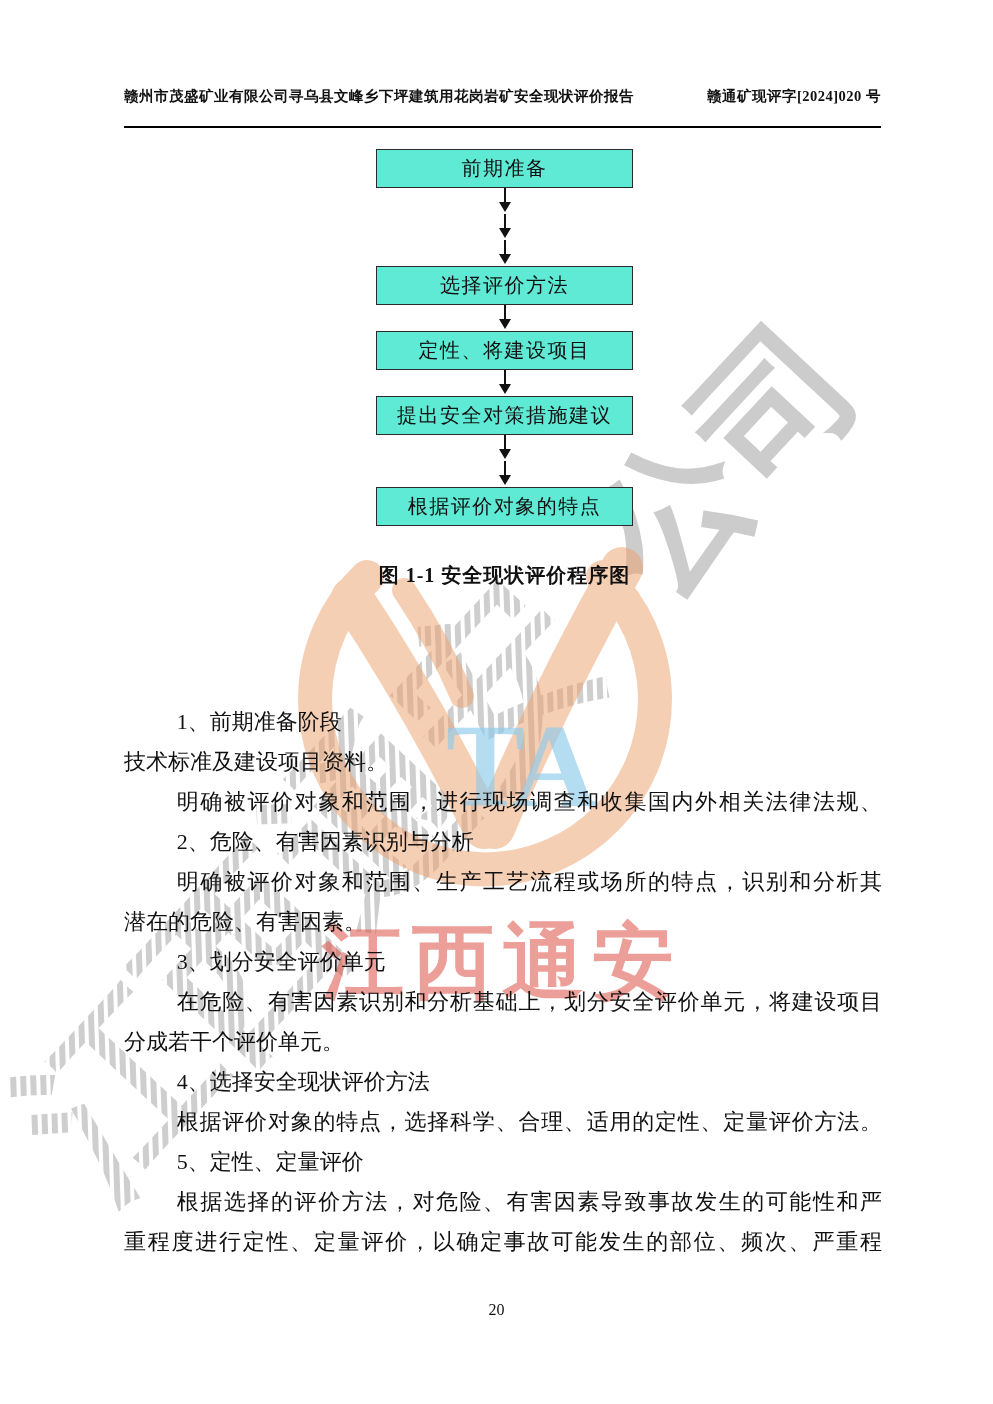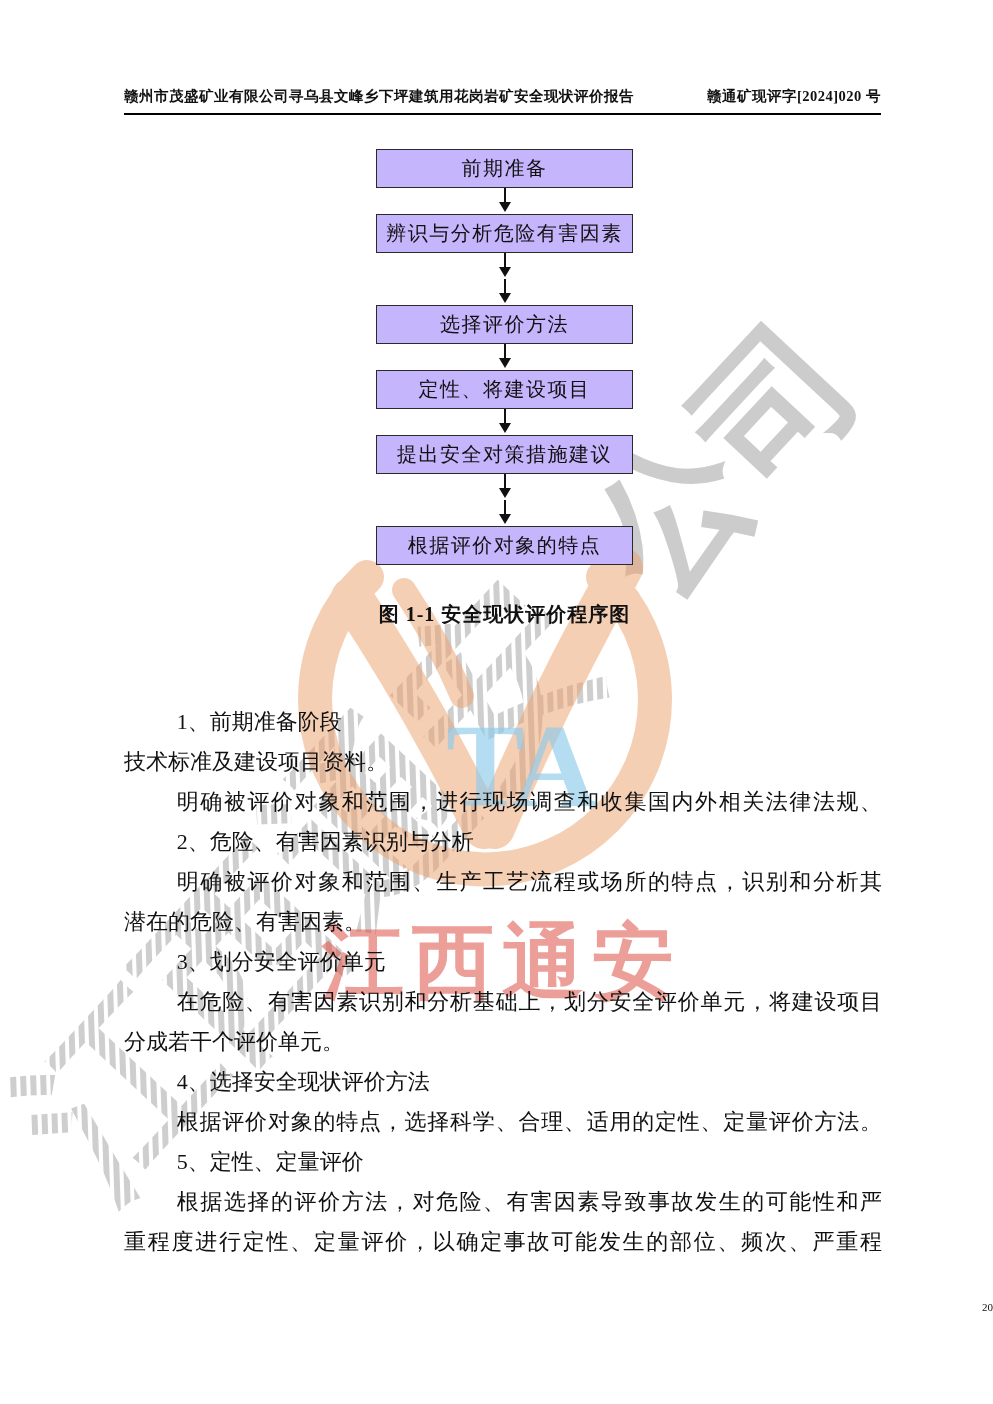--- a/index.html
+++ b/index.html
@@ -7,52 +7,52 @@
     position:relative; width:993px; height:1404px; margin:0 auto;
     background:#ffffff; overflow:hidden;
     font-family:"Liberation Serif","DejaVu Serif",serif; color:#111;
   }
   .wm-layer { position:absolute; inset:0; z-index:0; pointer-events:none; }
   .content { position:absolute; inset:0; z-index:1; }
 
   .header {
     position:absolute; top:87px; left:124px; right:112px;
     display:flex; justify-content:space-between; align-items:flex-end;
-    border-bottom:2px solid #000; padding-bottom:7px;
+    border-bottom:2px solid #000; padding-bottom:20px;
     font-weight:bold; font-size:14.5px; letter-spacing:0.5px; white-space:nowrap;
   }
 
   .flow {
     position:absolute; top:149px; left:16px; right:0;
     display:flex; flex-direction:column; align-items:center;
   }
   .fbox {
     box-sizing:border-box; width:257px; height:39px;
-    border:1.5px solid #2a2a2a; background:#c4b5fd;
+    border:1.5px solid #2a2a2a; background:#5eead4;
     display:flex; align-items:center; justify-content:center;
     font-size:20px; letter-spacing:1.5px;
   }
   .farrow { height:26px; display:flex; flex-direction:column; align-items:center; }
   .farrow .stem { width:2px; height:15px; background:#111; }
   .farrow .head {
     width:0; height:0; margin-top:-1px;
     border-left:6px solid transparent; border-right:6px solid transparent;
     border-top:10px solid #111;
   }
   .caption { margin-top:36px; font-size:20px; font-weight:700; letter-spacing:1px; }
 
   .body-text {
     position:absolute; top:702px; left:124px; right:111px;
     font-size:22px; line-height:40px;
   }
   .bl { white-space:nowrap; }
   .in { text-indent:2.4em; }
   .fl { white-space:normal; text-align:justify; text-align-last:justify; text-justify:inter-character; }
 
-  .pageno { position:absolute; top:1301px; left:0; right:0; text-align:right; font-size:11px; }
+  .pageno { position:absolute; top:1301px; left:0; right:0; text-align:center; font-size:16px; }
 
   svg text { font-family:"Liberation Serif","DejaVu Serif",serif; }
 </style>
 </head>
 <body>
 
 <div class="page">
 
   <svg class="wm-layer" width="993" height="1404" viewBox="0 0 993 1404" xmlns="http://www.w3.org/2000/svg">
     <defs>
@@ -82,21 +82,20 @@
       <span>赣州市茂盛矿业有限公司寻乌县文峰乡下坪建筑用花岗岩矿安全现状评价报告</span>
       <span>赣通矿现评字[2024]020 号</span>
     </div>
 
     <div class="flow">
       <div class="fbox">前期准备</div>
       <div class="farrow">
           <div class="stem"></div>
           <div class="head"></div>
         </div>
-      <div class="fbox">辨识与分析危险有害因素</div>
       <div class="farrow">
           <div class="stem"></div>
           <div class="head"></div>
         </div>
       <div class="farrow">
           <div class="stem"></div>
           <div class="head"></div>
         </div>
       <div class="fbox">选择评价方法</div>
       <div class="farrow">

